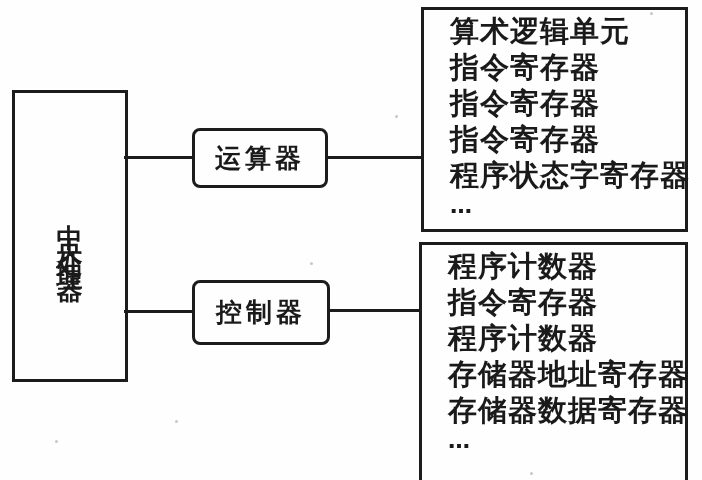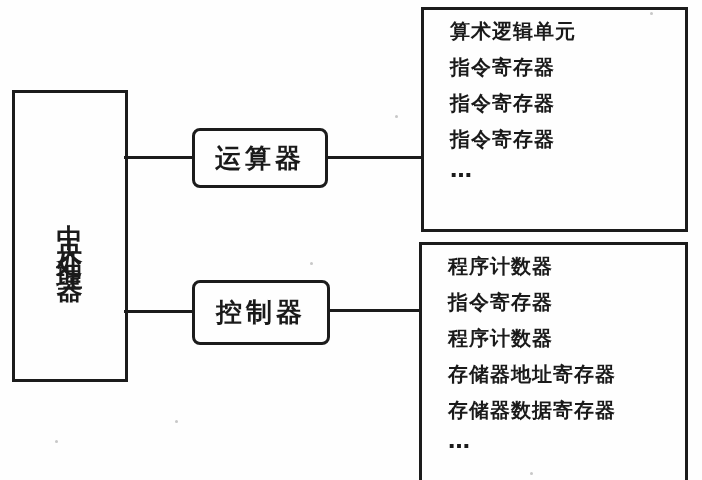--- a/index.html
+++ b/index.html
@@ -51,21 +51,21 @@
   }
   .alu-box  { left: 192px; top: 128px; width: 136px; height: 60px; }
   .ctrl-box { left: 192px; top: 280px; width: 138px; height: 65px; }
   
   .list-box {
     padding: 3px 0 0 26px;
   }
   .list-box-top    { left: 421px; top: 7px;   width: 267px; height: 225px; }
   .list-box-bottom { left: 419px; top: 242px; width: 269px; height: 258px; }
   .list-item {
-    font-size: 20px;
+    font-size: 29px;
     font-weight: 600;
     line-height: 36px;
     letter-spacing: 1px;
     white-space: nowrap;
   }
   .ellipsis-item {
     font-size: 22px;
     line-height: 26px;
     font-weight: 700;
     letter-spacing: 2px;
@@ -104,20 +104,21 @@
 
   <div class="box unit-box ctrl-box">
     <span>控制器</span>
   </div>
 
   <div class="box list-box list-box-top">
     <div class="list-item">算术逻辑单元</div>
     <div class="list-item">指令寄存器</div>
     <div class="list-item">指令寄存器</div>
     <div class="list-item">指令寄存器</div>
+    <div class="list-item">程序状态字寄存器</div>
     <div class="list-item ellipsis-item">…</div>
   </div>
 
   <div class="box list-box list-box-bottom">
     <div class="list-item">程序计数器</div>
     <div class="list-item">指令寄存器</div>
     <div class="list-item">程序计数器</div>
     <div class="list-item">存储器地址寄存器</div>
     <div class="list-item">存储器数据寄存器</div>
     <div class="list-item ellipsis-item">…</div>

